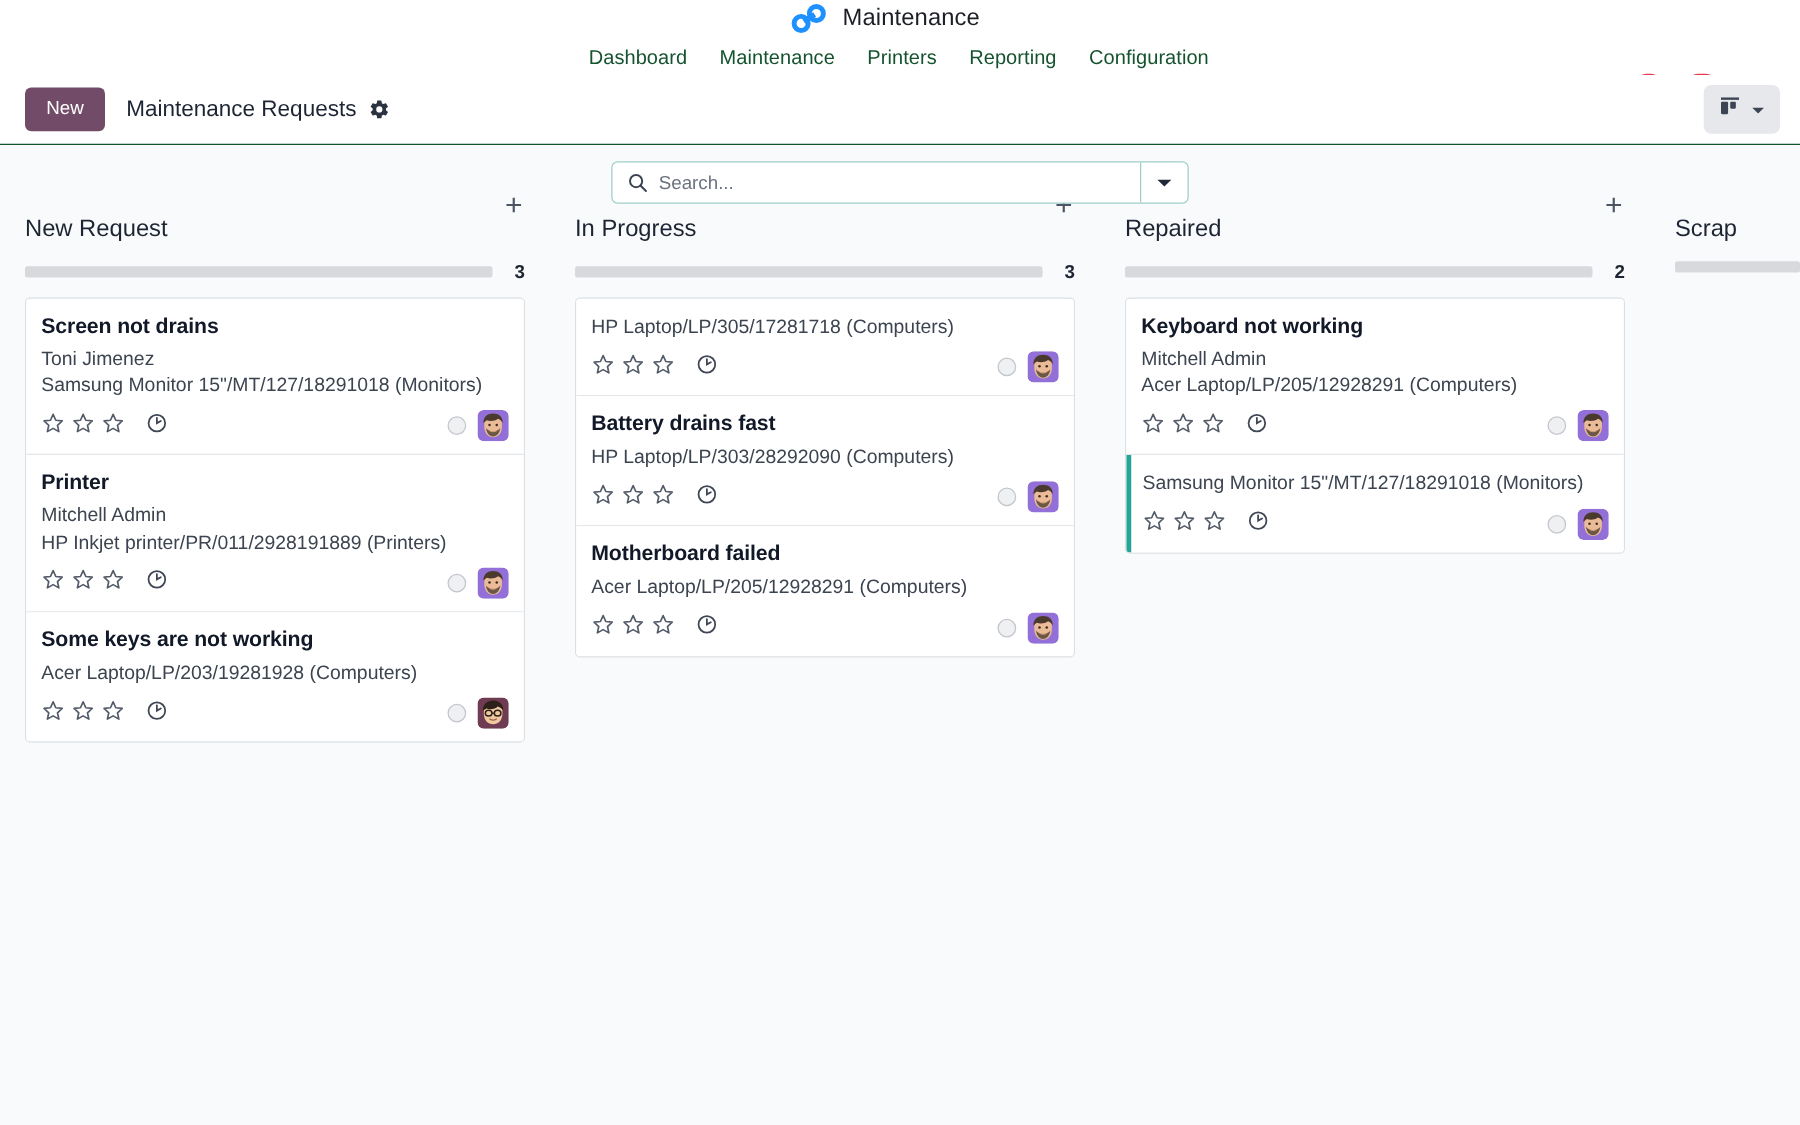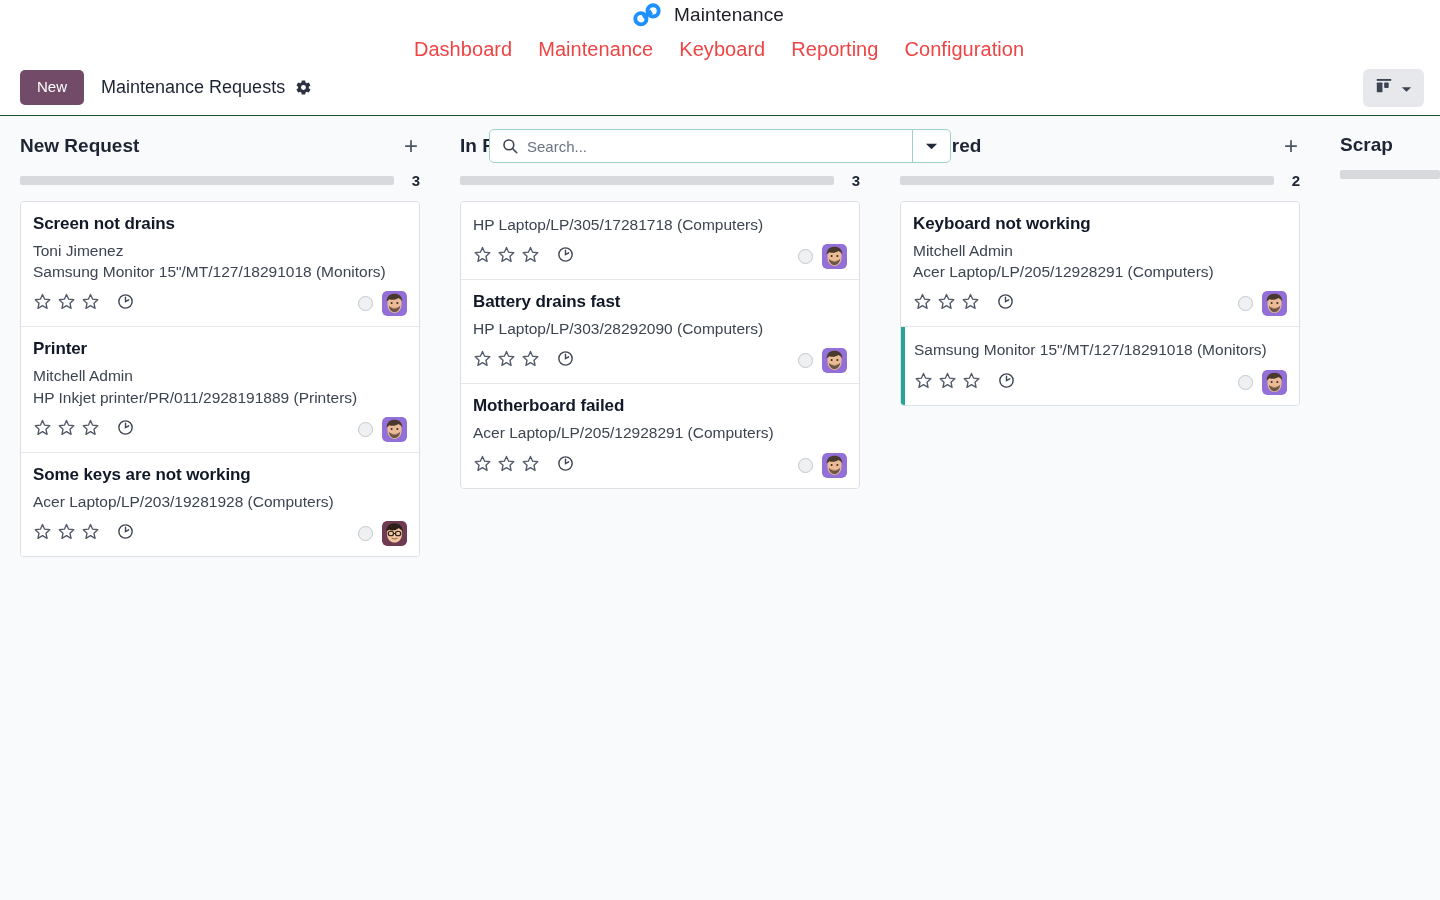--- a/index.html
+++ b/index.html
@@ -24,21 +24,21 @@
   .brand {
     display: flex; align-items: center; gap: 12px;
     margin-right: 22px;
   }
   .brand-logo { width: 30px; height: 30px; display: block; }
   .brand-name {
     font-size: 19px; font-weight: 400; color: #1d1f26; letter-spacing: .1px;
   }
   .nav-menu { display: flex; align-items: center; gap: 0; }
   .nav-item {
-    font-size: 20px; color: #ef4444; padding: 8px 13px; cursor: pointer;
+    font-size: 16px; color: #14532d; padding: 8px 13px; cursor: pointer;
     white-space: nowrap; letter-spacing: .05px;
   }
 
   .nav-right {
     margin-left: auto; display: flex; align-items: center; gap: 18px;
     padding-right: 6px;
   }
   .sys-icon { position: relative; display: flex; align-items: center; justify-content: center;
     width: 26px; height: 26px; cursor: pointer; color: #1d2433; }
   .badge {
@@ -109,21 +109,21 @@
   .kanban-col {
     width: 440px; flex: 0 0 440px;
     padding: 18px 20px 0 20px;
   }
   .kanban-col.narrow { width: 120px; flex: 0 0 120px; padding-right: 0; }
 
   .col-header {
     display: flex; align-items: center; justify-content: space-between;
     margin-bottom: 14px;
   }
-  .col-title { font-size: 19px; font-weight: 700; color: #1d2433; }
+  .col-title { font-size: 19px; font-weight: 400; color: #1d2433; margin-top: 39px; }
   .col-add {
     font-size: 24px; color: #4b5563; cursor: pointer; line-height: 1;
     font-weight: 400; padding: 0 2px;
   }
   .col-progress-row {
     display: flex; align-items: center; gap: 14px; margin-bottom: 12px;
   }
   .progress-bar {
     flex: 1; height: 9px; background: #d7d9dd; border-radius: 2px;
   }
@@ -174,21 +174,21 @@
         <circle cx="22.5" cy="11.5" r="6" fill="none" stroke="#1e90ff" stroke-width="4.2"></circle>
         <rect x="11" y="13.4" width="11" height="4.6" transform="rotate(-33 16 15.7)" fill="#1e90ff"></rect>
       </svg>
     </span>
     <span class="brand-name">Maintenance</span>
   </div>
 
   <nav class="nav-menu">
     <div class="nav-item">Dashboard</div>
     <div class="nav-item">Maintenance</div>
-    <div class="nav-item">Keyboard</div>
+    <div class="nav-item">Printers</div>
     <div class="nav-item">Reporting</div>
     <div class="nav-item">Configuration</div>
   </nav>
 
   <div class="nav-right">
     <div class="sys-icon">
       <svg width="24" height="24" viewBox="0 0 24 24" fill="#1d2433">
         <path d="M12 5.2c-4 0-7.4 1.2-9.2 2.9-.6.6-.4 1.3.2 1.7l2 1.3c.6.4 1.3.2 1.6-.4l.8-1.5c.2-.4.6-.6 1-.7 1-.2 2.3-.3 3.6-.3s2.6.1 3.6.3c.4.1.8.3 1 .7l.8 1.5c.3.6 1 .8 1.6.4l2-1.3c.6-.4.8-1.1.2-1.7C19.4 6.4 16 5.2 12 5.2z"></path>
         <circle cx="8.6" cy="13.4" r="1.15"></circle>
           <circle cx="12" cy="13.4" r="1.15"></circle>

